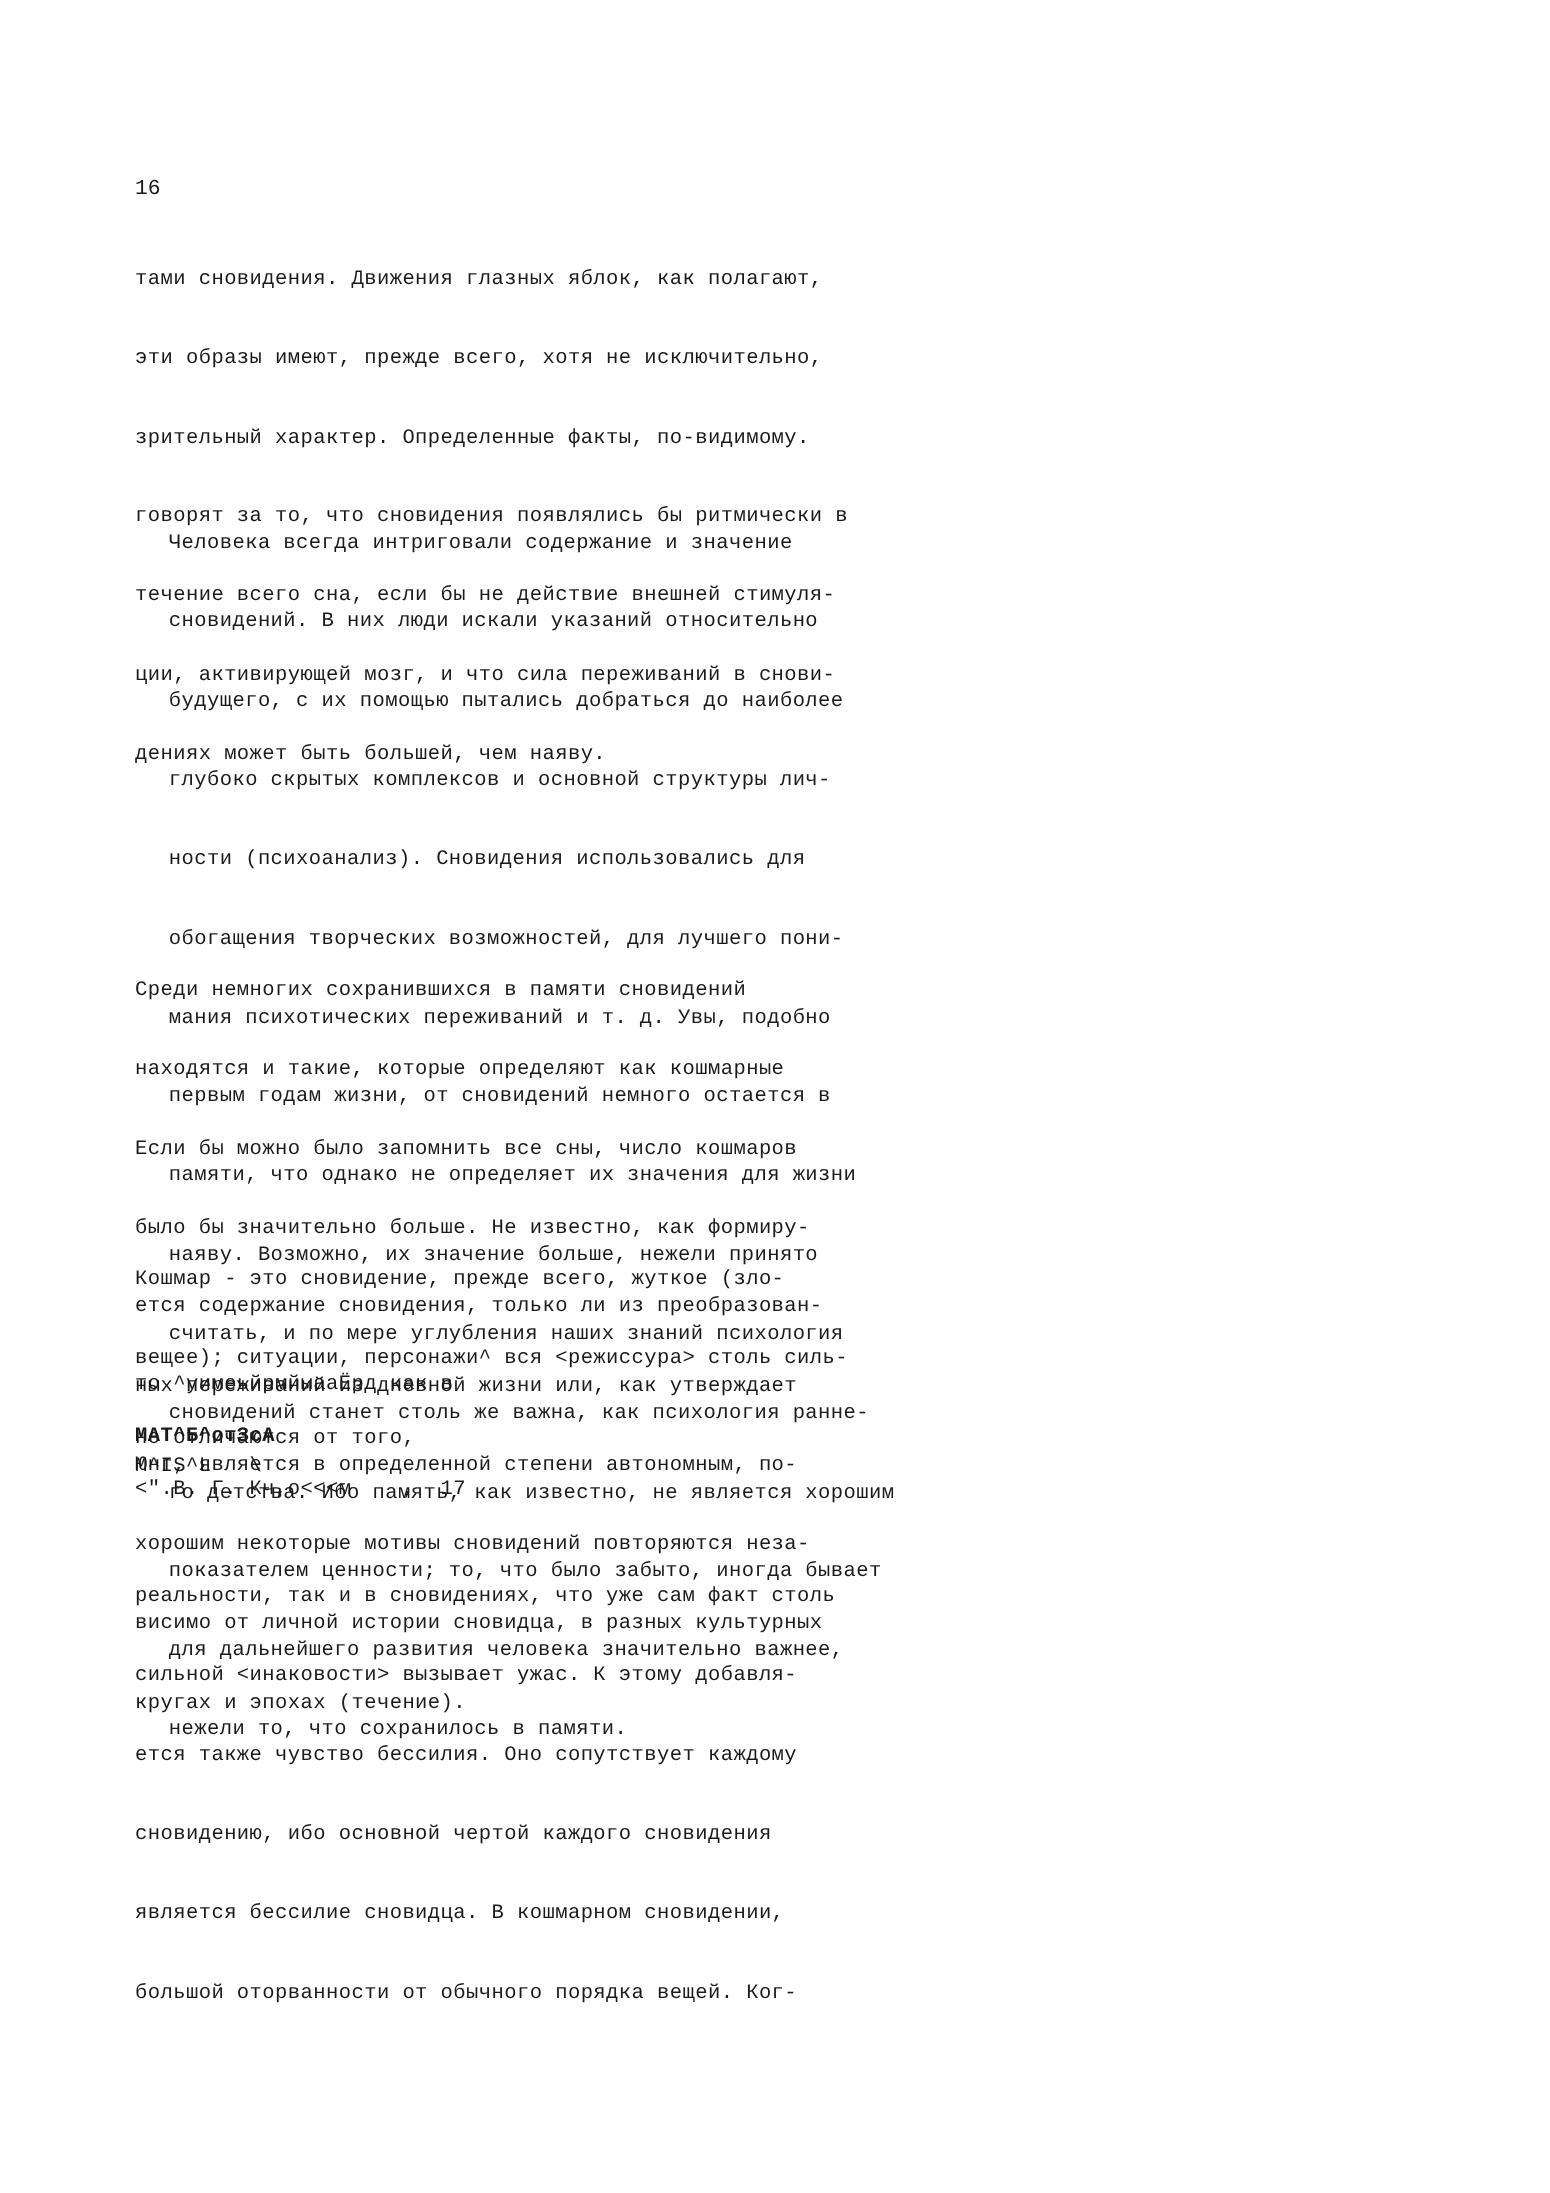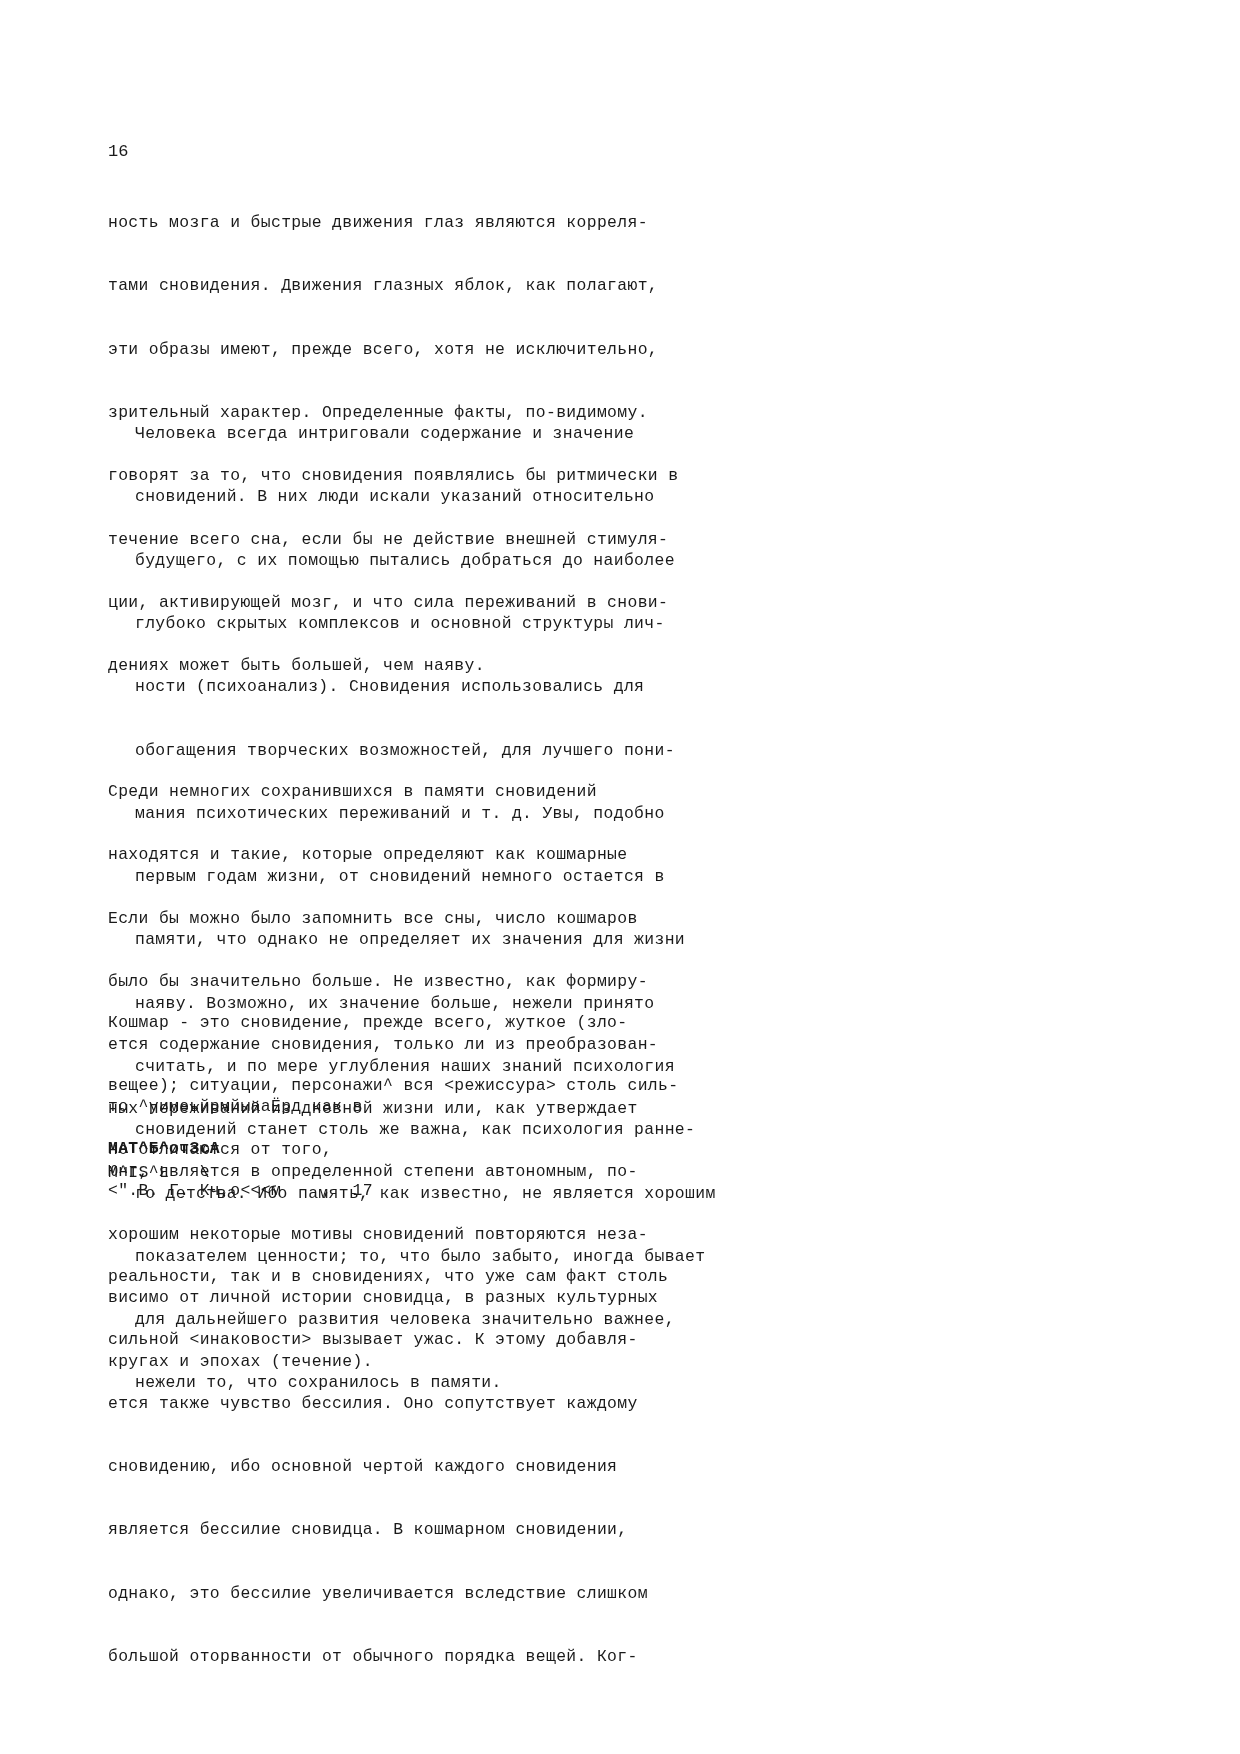--- a/index.html
+++ b/index.html
@@ -42,21 +42,20 @@
     height: 21.1px;
   }
 </style>
 </head>
 <body>
 
 <div class="page">
   <div class="page-number">16</div>
 
   <div class="block" style="top:170px;">
-    <span class="line">ность мозга и быстрые движения глаз являются корреля-</span>
     <span class="line">тами сновидения. Движения глазных яблок, как полагают,</span>
     <span class="line">эти образы имеют, прежде всего, хотя не исключительно,</span>
     <span class="line">зрительный характер. Определенные факты, по-видимому.</span>
     <span class="line">говорят за то, что сновидения появлялись бы ритмически в</span>
     <span class="line">течение всего сна, если бы не действие внешней стимуля-</span>
     <span class="line">ции, активирующей мозг, и что сила переживаний в снови-</span>
     <span class="line">дениях может быть большей, чем наяву.</span>
   </div>
 
   <div class="block" style="top:381px;margin-left:27px;">
@@ -109,19 +108,18 @@
   <div class="block" style="top:1120px;">
     <span class="line">M^IS^L   \</span>
   </div>
 
   <div class="block" style="top:1224px;">
     <span class="line">реальности, так и в сновидениях, что уже сам факт столь</span>
     <span class="line">сильной &lt;инаковости&gt; вызывает ужас. К этому добавля-</span>
     <span class="line">ется также чувство бессилия. Оно сопутствует каждому</span>
     <span class="line">сновидению, ибо основной чертой каждого сновидения</span>
     <span class="line">является бессилие сновидца. В кошмарном сновидении,</span>
-    <span class="line">однако, это бессилие увеличивается вследствие слишком</span>
     <span class="line">большой оторванности от обычного порядка вещей. Ког-</span>
     
     
     
   </div>
 </div>
 
 </body></html>

